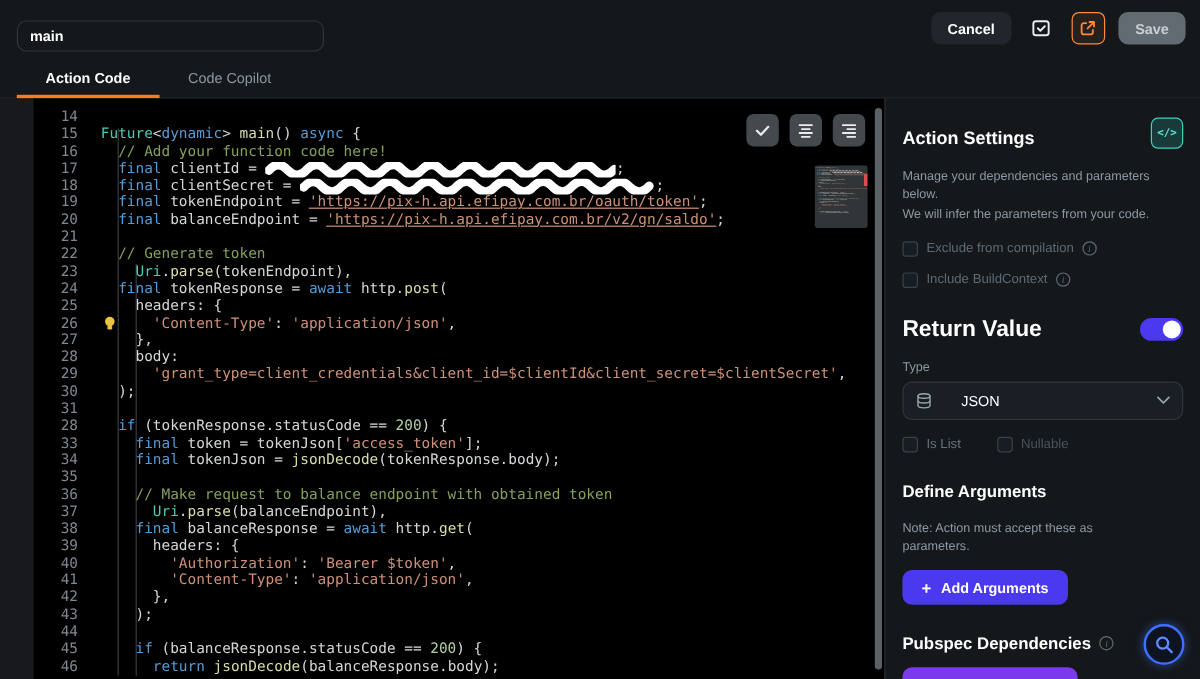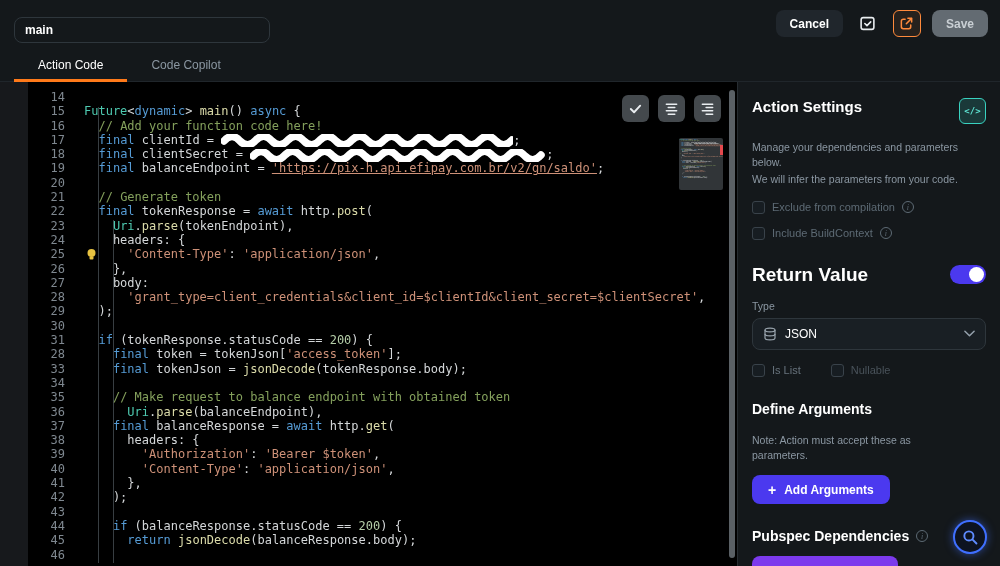--- a/index.html
+++ b/index.html
@@ -16,21 +16,21 @@
   .header-right{position:absolute;right:12px;top:10px;display:flex;gap:11px;align-items:flex-start}
   .btn{height:27px;padding:0 14px;border-radius:8px;font-size:12px;font-weight:bold}
   .btn-cancel{background:#20262c;color:#fff}
   .btn-save{background:#636b72;color:#c9cfd4}
   .icon-btn{width:28px;height:27px;border-radius:6px;display:flex;align-items:center;justify-content:center}
   .icon-btn.orange{border:1px solid #ff8a3c;background:rgba(255,138,60,.08)}
 
   
   .tabbar{height:34px;display:flex;padding-left:14px;border-bottom:1px solid #20262b}
   .tab{position:relative;padding:0 24px;display:flex;align-items:center;font-size:12px;color:#8b97a2}
-  .tab.active{color:#fff;font-weight:normal}
+  .tab.active{color:#fff;font-weight:bold}
   .tab.active::after{content:'';position:absolute;left:0;right:0;bottom:-1px;height:3px;background:#ff7a1a}
 
   
   .main{display:flex;height:484px}
   .editor{flex:1;position:relative;background:#17191c;overflow:hidden}
   .editor-surface{position:absolute;left:28px;right:0;top:0;bottom:0;background:#000000;display:flex;padding-top:8px}
   .gutter{width:50px;flex:none;text-align:right;padding-right:13px;color:#7f8890;
     font:12px/14.3px "DejaVu Sans Mono",monospace}
   .gln{min-height:14.3px}
   .code{flex:1;position:relative;padding-left:6px;font:12px/14.3px "DejaVu Sans Mono",monospace;color:#d4d7d9}
@@ -50,21 +50,21 @@
   .minimap{position:absolute;top:56px;right:14px;width:44px;height:52px;overflow:hidden;
     background:#313538;border-radius:2px;box-shadow:0 1px 5px rgba(0,0,0,.45)}
   .minimap-content{transform:scale(0.085);transform-origin:0 0;width:760px}
   .minimap-marker{position:absolute;top:7px;right:0;width:3px;height:10px;background:#e5484d}
 
   .vscroll{position:absolute;top:0;bottom:0;right:1px;width:8px}
   .vthumb{position:absolute;left:1px;top:8px;bottom:8px;width:6px;background:#5a6065;border-radius:3px}
 
   
   .panel{width:263px;flex:none;border-left:1px solid #262c31;background:#14181b;position:relative;padding:16px 14px}
-  .panel-head{display:flex;align-items:flex-start;justify-content:space-between}
+  .panel-head{display:flex;align-items:flex-end;justify-content:space-between}
   .panel-head h2{font-size:15px;color:#fff}
   .code-toggle{width:27px;height:26px;border-radius:6px;border:1px solid #39d2c0;background:rgba(57,210,192,.18);
     color:#5fe6d5;font:bold 9px "DejaVu Sans Mono",monospace;display:flex;align-items:center;justify-content:center}
   .desc{font-size:10.5px;line-height:1.45;color:#8b97a2;margin-top:16px;max-width:208px}
   .check-row{display:flex;align-items:center;gap:7px;margin-top:13px;cursor:pointer}
   .cbox{width:13px;height:13px;border:1px solid #39424a;border-radius:3px;background:#171d22;flex:none}
   .clabel{font-size:11px;color:#67727c}
   .dim .clabel{color:#5d6a74}
   .dim2 .clabel{color:#49525a}
   .info{width:12px;height:12px;border:1px solid #5d6a74;border-radius:50%;display:inline-flex;
@@ -74,21 +74,21 @@
   .row-start{display:flex;align-items:center;gap:7px}
   .section{margin-top:24px}
   h3{font-size:14px;color:#fff}
   .panel h3.rv{font-size:19px}
   .toggle{width:36px;height:19px;border-radius:10px;background:#3a4147;position:relative;cursor:pointer}
   .toggle.on{background:#4b39ef}
   .knob{position:absolute;top:2px;left:2px;width:15px;height:15px;border-radius:50%;background:#fff;transition:left .1s}
   .toggle.on .knob{left:19px}
   .type-label{font-size:10.5px;color:#8b97a2;margin-top:14px}
   .select{margin-top:6px;height:32px;border:1px solid #2e363c;border-radius:8px;background:#191f24;
-    display:flex;align-items:center;gap:8px;padding:0 10px;cursor:pointer}
+    display:flex;align-items:center;gap:24px;padding:0 10px;cursor:pointer}
   .sel-val{font-size:12px;color:#fff}
   .chev{margin-left:auto}
   .checks-inline{display:flex;gap:30px}
   .checks-inline .check-row{margin-top:14px}
   .btn-primary{margin-top:12px;height:29px;padding:0 16px;border-radius:8px;display:inline-flex;
     align-items:center;gap:8px;font-size:12px;font-weight:bold;color:#fff}
   .btn-primary .plus{font-size:14px;font-weight:bold;line-height:1}
   .indigo{background:#4b39ef}
   .purple{background:#7c3aed}
   .fab{position:absolute;right:13px;bottom:12px;width:34px;height:34px;border-radius:50%;
@@ -173,25 +173,26 @@
         <div class="guide g2"></div>
       <div class="cln"></div>
           <div class="cln"><span class="tk-ty">Future</span><span class="tk-pl">&lt;</span><span class="tk-kw">dynamic</span><span class="tk-pl">&gt; </span><span class="tk-fn">main</span><span class="tk-pl">() </span><span class="tk-kw">async</span><span class="tk-pl"> {</span></div>
           <div class="cln"><span class="tk-pl">  </span><span class="tk-cm">// Add your function code here!</span></div>
           <div class="cln"><span class="tk-pl">  </span><span class="tk-kw">final</span><span class="tk-pl"> clientId = </span><svg width="292" height="13" class="scribble">
               <path d="M3 7 Q 11 -2 19 7 Q 27 15 35 6 Q 43 -2 51 7 Q 59 15 67 6 Q 75 -2 83 7 Q 91 15 99 6 Q 107 -2 115 7 Q 123 15 131 6 Q 139 -2 147 7 Q 155 15 163 6 Q 171 -2 179 7 Q 187 15 195 6 Q 203 -2 211 7 Q 219 15 227 6 Q 235 -2 243 7 Q 251 15 259 6 Q 267 -2 275 7 Q 283 15 291 6" stroke="#ffffff" stroke-width="7.5" fill="none" stroke-linecap="round"></path>
             </svg><span class="tk-pl">;</span></div>
           <div class="cln"><span class="tk-pl">  </span><span class="tk-kw">final</span><span class="tk-pl"> clientSecret = </span><svg width="296" height="13" class="scribble">
               <path d="M3 7 Q 11 -2 19 7 Q 27 15 35 6 Q 43 -2 51 7 Q 59 15 67 6 Q 75 -2 83 7 Q 91 15 99 6 Q 107 -2 115 7 Q 123 15 131 6 Q 139 -2 147 7 Q 155 15 163 6 Q 171 -2 179 7 Q 187 15 195 6 Q 203 -2 211 7 Q 219 15 227 6 Q 235 -2 243 7 Q 251 15 259 6 Q 267 -2 275 7 Q 283 15 291 6" stroke="#ffffff" stroke-width="7.5" fill="none" stroke-linecap="round"></path>
             </svg><span class="tk-pl">;</span></div>
+          <div class="cln"><span class="tk-pl">  </span><span class="tk-kw">final</span><span class="tk-pl"> tokenEndpoint = </span><span class="tk-ln">'https://pix-h.api.efipay.com.br/oauth/token'</span><span class="tk-pl">;</span></div>
           <div class="cln"><span class="tk-pl">  </span><span class="tk-kw">final</span><span class="tk-pl"> balanceEndpoint = </span><span class="tk-ln">'https://pix-h.api.efipay.com.br/v2/gn/saldo'</span><span class="tk-pl">;</span></div>
           <div class="cln"></div>
           <div class="cln"><span class="tk-pl">  </span><span class="tk-cm">// Generate token</span></div>
+          <div class="cln"><span class="tk-pl">    </span><span class="tk-ty">Uri</span><span class="tk-pl">.</span><span class="tk-fn">parse</span><span class="tk-pl">(tokenEndpoint),</span></div>
           <div class="cln"><span class="tk-pl">  </span><span class="tk-kw">final</span><span class="tk-pl"> tokenResponse = </span><span class="tk-kw">await</span><span class="tk-pl"> http.</span><span class="tk-fn">post</span><span class="tk-pl">(</span></div>
-          <div class="cln"><span class="tk-pl">    </span><span class="tk-ty">Uri</span><span class="tk-pl">.</span><span class="tk-fn">parse</span><span class="tk-pl">(tokenEndpoint),</span></div>
           <div class="cln"><span class="tk-pl">    headers: {</span></div>
           <div class="cln"><svg width="11" height="13" class="bulb">
               <circle cx="5.5" cy="5" r="4" fill="#e8c341"></circle>
               <rect x="3.5" y="8.6" width="4" height="3" rx="1" fill="#e8c341"></rect>
             </svg><span class="tk-pl">      </span><span class="tk-st">'Content-Type'</span><span class="tk-pl">: </span><span class="tk-st">'application/json'</span><span class="tk-pl">,</span></div>
           <div class="cln"><span class="tk-pl">    },</span></div>
           <div class="cln"><span class="tk-pl">    body:</span></div>
           <div class="cln"><span class="tk-pl">      </span><span class="tk-st">'grant_type=client_credentials&amp;client_id=$clientId&amp;client_secret=$clientSecret'</span><span class="tk-pl">,</span></div>
           <div class="cln"><span class="tk-pl">  );</span></div>
           <div class="cln"></div>

